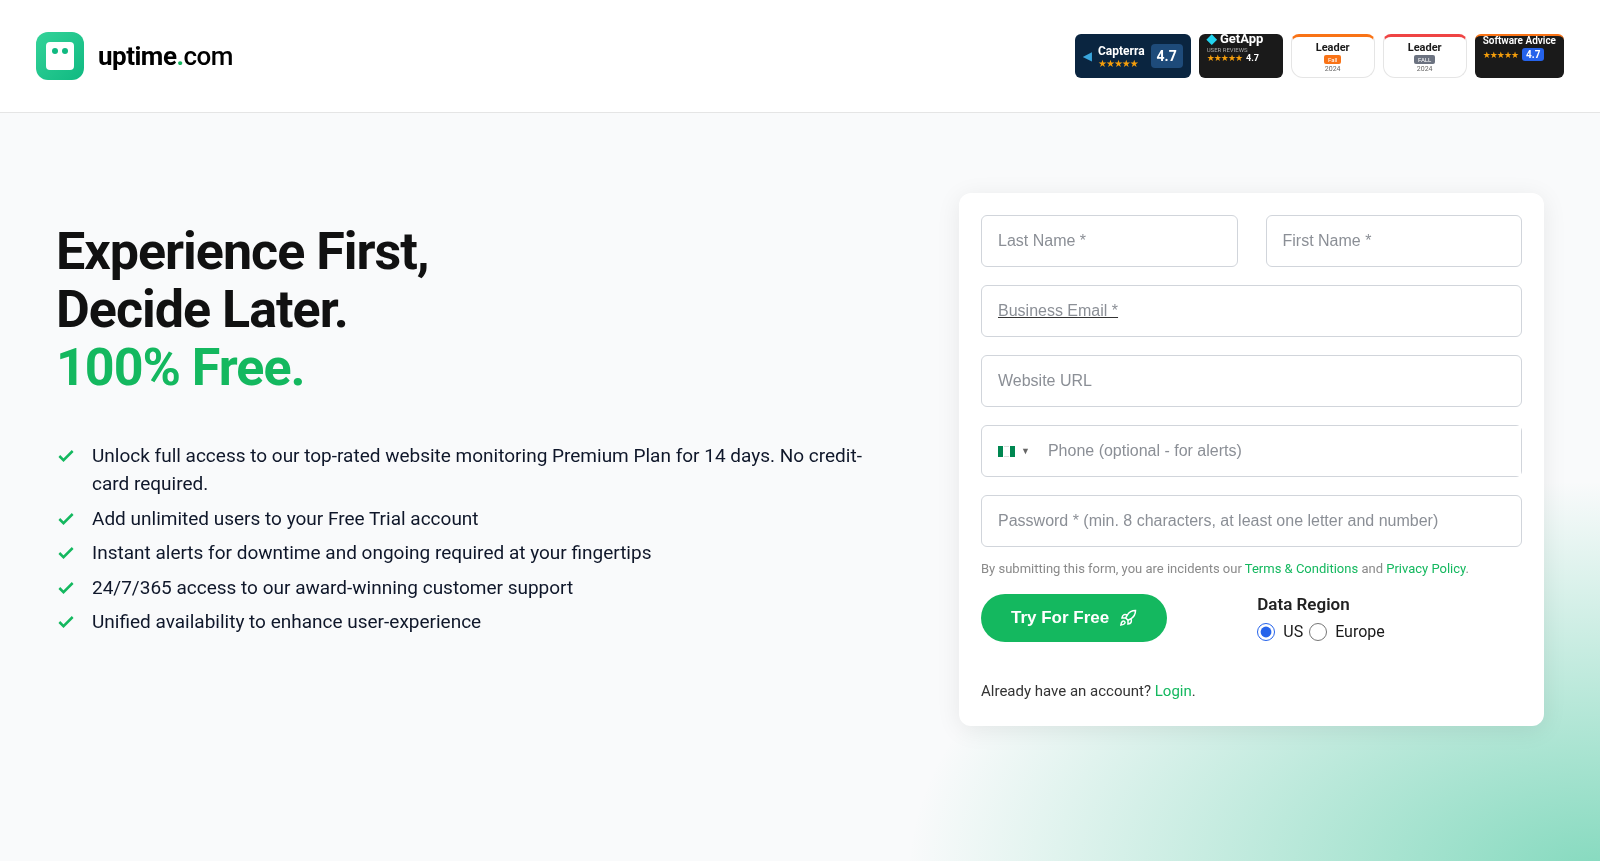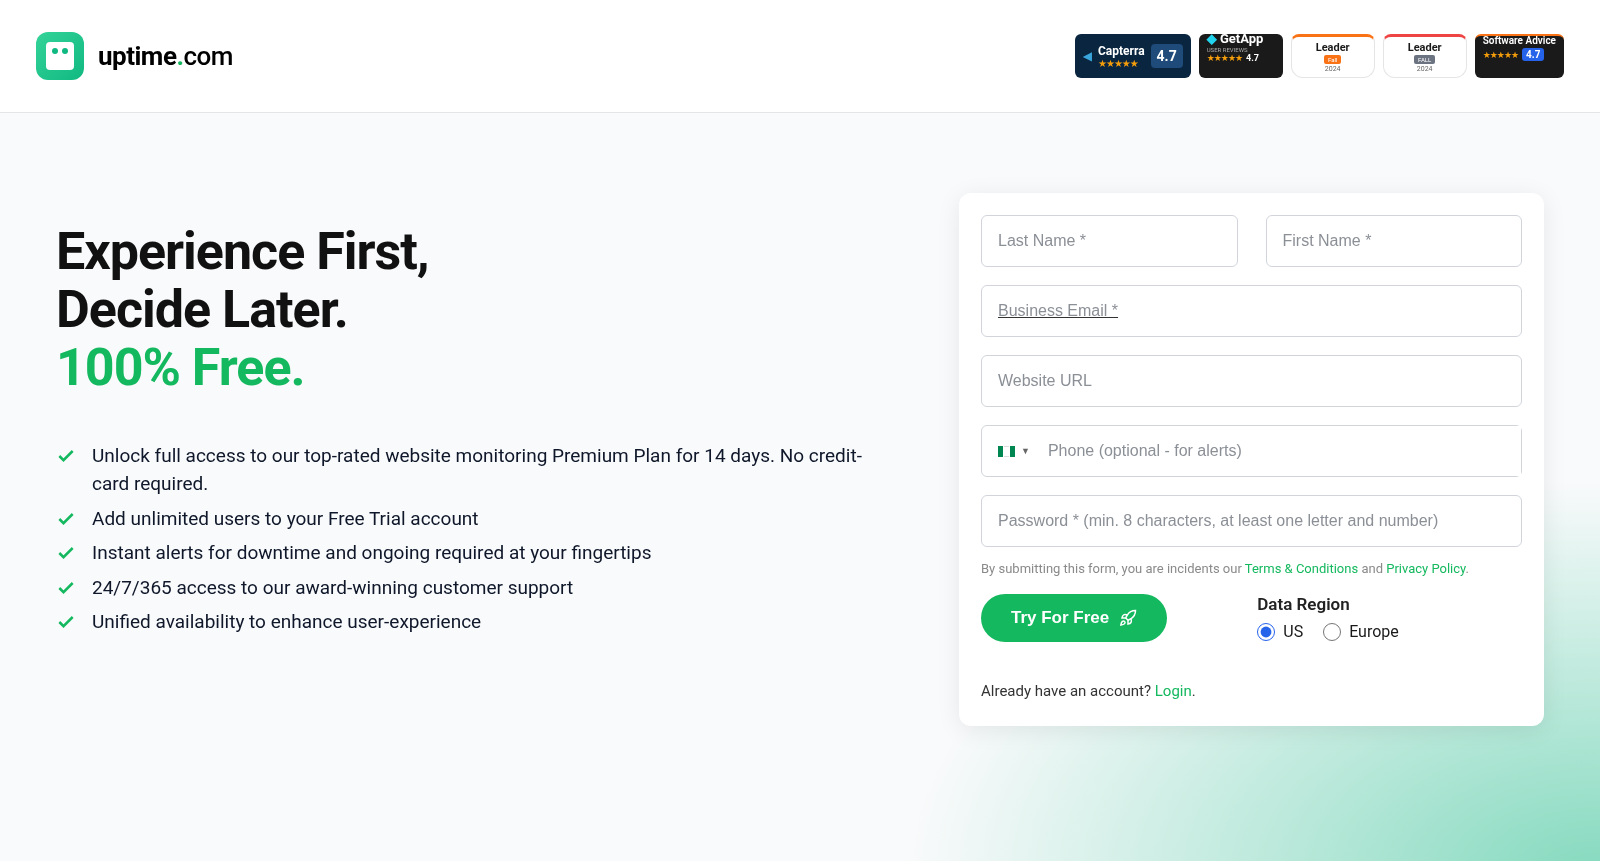--- a/index.html
+++ b/index.html
@@ -72,21 +72,21 @@
 
 .consent { font-size: 13px; color: #8a8a8a; margin-top: 14px; margin-bottom: 18px; }
 .consent a { color: #14b85f; text-decoration: none; }
 
 .action-row { display: flex; align-items: flex-start; gap: 90px; }
 .submit-btn { background: #14b85f; color: #fff; border: none; border-radius: 999px; padding: 14px 30px; font-size: 17px; font-weight: 600; display: inline-flex; align-items: center; gap: 10px; cursor: pointer; }
 .rocket-icon { display:inline-block; }
 
 .region-block { }
 .region-label { font-size: 17px; font-weight: 600; color: #222; margin-bottom: 8px; }
-.radio-row { display: flex; gap: 20px; align-items: center; }
+.radio-row { display: flex; gap: 6px; align-items: center; }
 .radio-opt { display: flex; align-items: center; gap: 8px; font-size: 16px; cursor: pointer; }
 .radio-opt input { width: 18px; height: 18px; accent-color: #2563eb; cursor: pointer; }
 
 .login-line { margin-top: 40px; font-size: 15px; color: #333; }
 .login-line a { color: #14b85f; text-decoration: none; }
 </style>
 </head>
 <body>
 
 <header class="header">

